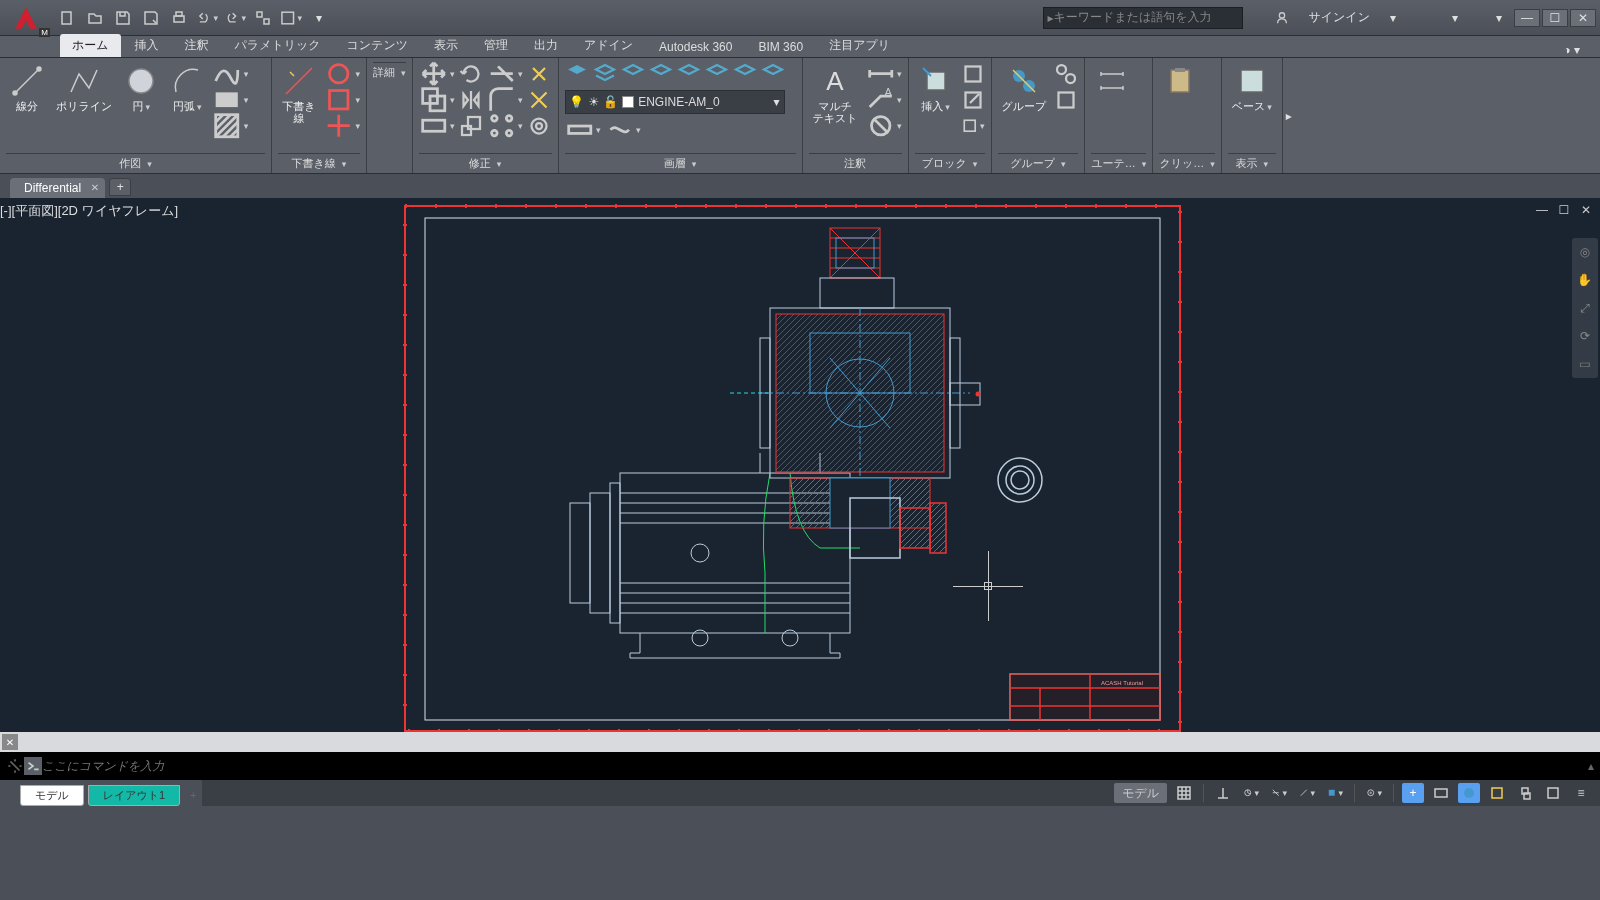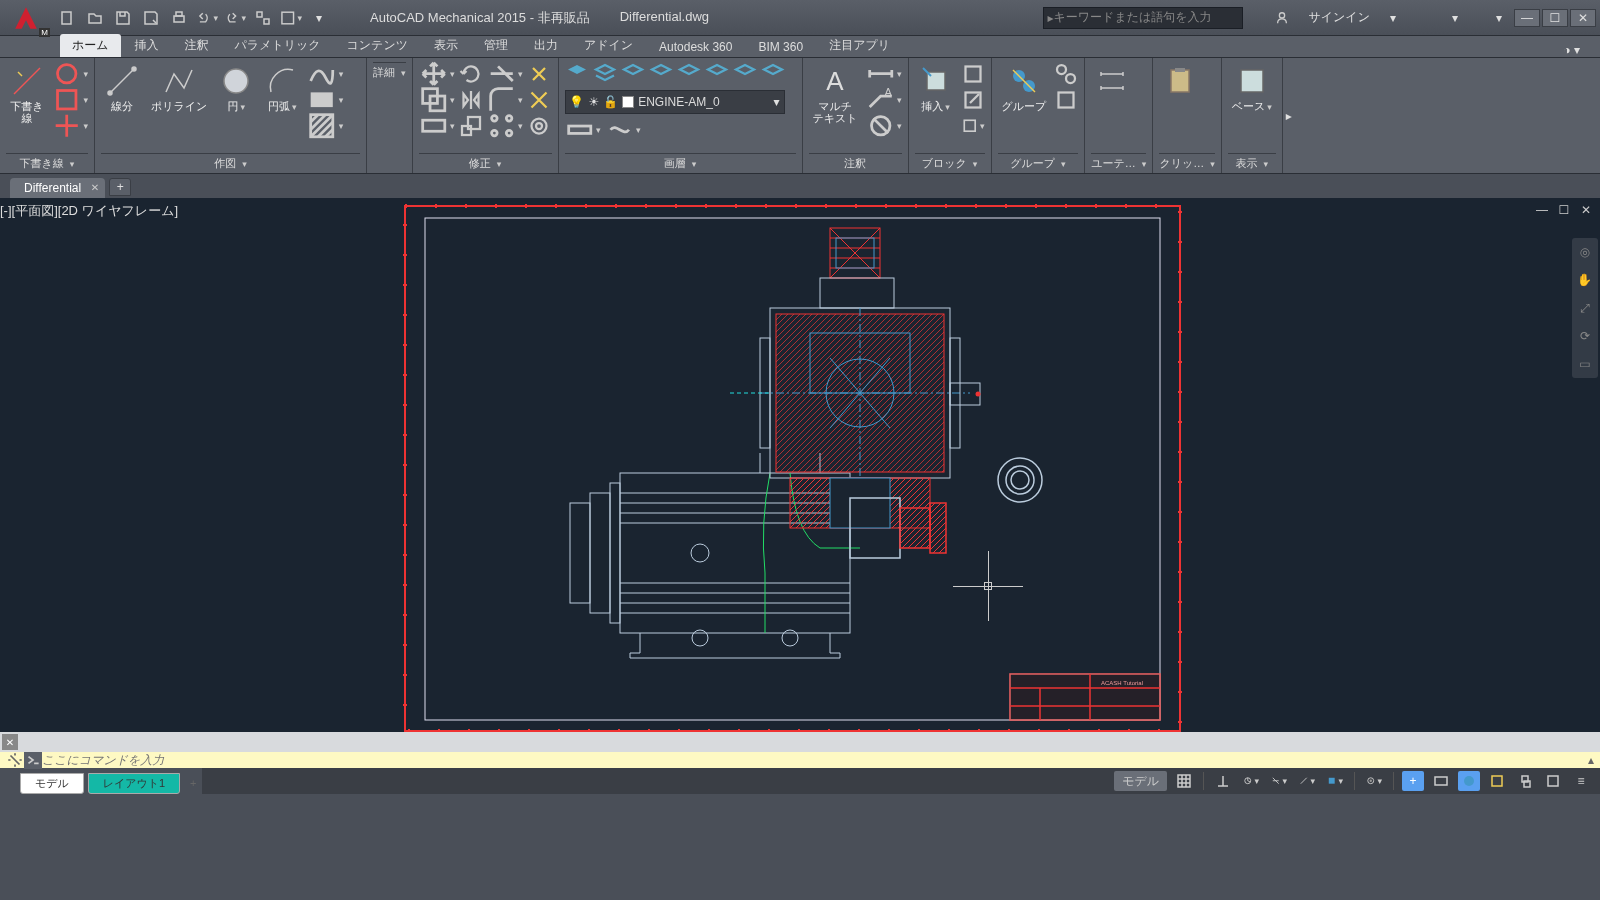--- a/index.html
+++ b/index.html
@@ -57,21 +57,21 @@
 .navbar-right div { width:20px;height:20px; color:#888; cursor:pointer; display:flex;align-items:center;justify-content:center;}
 .drawing-svg { position:absolute; left:0; top:0; }
 .crosshair { position:absolute; pointer-events:none; }
 .crosshair .h { position:absolute; width:70px; height:1px; background:#ccc; }
 .crosshair .v { position:absolute; width:1px; height:70px; background:#ccc; }
 .crosshair .box { position:absolute; width:8px;height:8px; border:1px solid #ccc; }
 
 
 .cmdhist { height:20px; background:#d8dadd; color:#333; font-size:12px; padding:2px 8px; display:flex; align-items:center; position:relative;}
 .cmdhist .xclose { position:absolute; left:2px; top:2px; width:16px;height:16px; background:#888; color:#fff; display:flex;align-items:center;justify-content:center; font-size:10px; cursor:pointer;}
-.cmdline { height:16px; background:#fef9c3; display:flex; align-items:center; padding:0 6px; }
+.cmdline { height:28px; background:#000000; display:flex; align-items:center; padding:0 6px; }
 .cmdline .gear { width:18px;height:18px; cursor:pointer;}
 .cmdline .prompt { width:18px;height:18px; background:#5a5f68; display:flex;align-items:center;justify-content:center;}
 .cmdline input { flex:1; border:none; background:transparent; font-size:12px; color:#888; outline:none; font-style:italic;}
 .cmdline .up { margin-left:auto; cursor:pointer; color:#666;}
 
 
 .layouttabs { height:22px; background:#cfd2d6; display:flex; align-items:center; padding-left:20px; gap:4px; font-size:11px; color:#333;}
 .layouttabs .ltab { padding:2px 14px; background:#14b8a6; border:1px solid #aaa; cursor:pointer; border-radius:0 0 3px 3px;}
 .layouttabs .ltab.active { background:#fff; }
 .layouttabs .plus { width:18px;height:16px; display:flex;align-items:center;justify-content:center; cursor:pointer; color:#666;}
@@ -137,24 +137,20 @@
           <rect x="2" y="2" width="5" height="5"></rect>
           <rect x="9" y="9" width="5" height="5"></rect>
         </svg>
       </div>
     <div class="qbtn caret">
         <svg viewBox="0 0 16 16">
           <rect x="2" y="2" width="12" height="12"></rect>
         </svg>
       </div>
     <div class="qbtn">▾</div>
-  </div>
-  <div class="title">
-    <span>AutoCAD Mechanical 2015 - 非再販品</span>
-    <span>Differential.dwg</span>
   </div>
   <div class="searchbox">
     <span>▸</span>
     <span>キーワードまたは語句を入力</span>
   </div>
   <div class="right">
     <div class="rbtn">
         <svg viewBox="0 0 16 16">
           <circle cx="7" cy="7" r="4"></circle>
           <path d="M10 10l4 4"></path>
@@ -205,20 +201,78 @@
   <div class="tab">出力</div>
   <div class="tab">アドイン</div>
   <div class="tab">Autodesk 360</div>
   <div class="tab">BIM 360</div>
   <div class="tab">注目アプリ</div>
   <div class="end">◑ ▾</div>
 </div>
 
 <div class="ribbon">
 
+  <div class="panel" style="min-width:272px">
+    <div class="tools">
+      <div class="bigbtn">
+          <div class="ico">
+            <svg viewBox="0 0 34 34">
+              <path d="M5 29L29 5"></path>
+              <circle cx="5" cy="29" r="2" fill="#ccc"></circle>
+              <circle cx="29" cy="5" r="2" fill="#ccc"></circle>
+            </svg>
+          </div>
+          <div class="lbl">線分</div>
+        </div>
+      <div class="bigbtn">
+          <div class="ico">
+            <svg viewBox="0 0 34 34">
+              <path d="M4 28L12 10L22 24L30 6"></path>
+            </svg>
+          </div>
+          <div class="lbl">ポリライン</div>
+        </div>
+      <div class="bigbtn">
+          <div class="ico">
+            <svg viewBox="0 0 34 34">
+              <circle cx="17" cy="17" r="12" fill="#d0d4da" stroke="#888"></circle>
+            </svg>
+          </div>
+          <div class="lbl caret">円</div>
+        </div>
+      <div class="bigbtn">
+          <div class="ico">
+            <svg viewBox="0 0 34 34">
+              <path d="M6 28 A18 18 0 0 1 28 6"></path>
+            </svg>
+          </div>
+          <div class="lbl caret">円弧</div>
+        </div>
+      <div class="smallcol">
+        <div class="smallbtn wdd caret">
+            <svg viewBox="0 0 16 16">
+              <path d="M2 12 Q6 2 10 10 T14 6"></path>
+            </svg>
+          </div>
+        <div class="smallbtn wdd caret">
+            <svg viewBox="0 0 16 16">
+              <rect x="2" y="4" width="12" height="8" fill="#ccc" stroke="none"></rect>
+            </svg>
+          </div>
+        <div class="smallbtn wdd caret">
+            <svg viewBox="0 0 16 16">
+              <rect x="2" y="2" width="12" height="12"></rect>
+              <path d="M2 6l4-4M2 10l8-8M2 14l12-12M6 14l8-8M10 14l4-4"></path>
+            </svg>
+          </div>
+      </div>
+    </div>
+    <div class="label caret">作図</div>
+  </div>
+
   <div class="panel">
     <div class="tools">
       <div class="bigbtn">
           <div class="ico">
             <svg viewBox="0 0 34 34">
               <path d="M4 30L30 4" stroke="#e55"></path>
               <path d="M8 8l4 4" stroke="#ec5"></path>
             </svg>
           </div>
           <div class="lbl" style="white-space:pre">下書き
@@ -236,78 +290,20 @@
             </svg>
           </div>
         <div class="smallbtn wdd caret">
             <svg viewBox="0 0 16 16">
               <path d="M2 8h12M8 2v12" stroke="#e55"></path>
             </svg>
           </div>
       </div>
     </div>
     <div class="label caret">下書き線</div>
-  </div>
-
-  <div class="panel" style="min-width:272px">
-    <div class="tools">
-      <div class="bigbtn">
-          <div class="ico">
-            <svg viewBox="0 0 34 34">
-              <path d="M5 29L29 5"></path>
-              <circle cx="5" cy="29" r="2" fill="#ccc"></circle>
-              <circle cx="29" cy="5" r="2" fill="#ccc"></circle>
-            </svg>
-          </div>
-          <div class="lbl">線分</div>
-        </div>
-      <div class="bigbtn">
-          <div class="ico">
-            <svg viewBox="0 0 34 34">
-              <path d="M4 28L12 10L22 24L30 6"></path>
-            </svg>
-          </div>
-          <div class="lbl">ポリライン</div>
-        </div>
-      <div class="bigbtn">
-          <div class="ico">
-            <svg viewBox="0 0 34 34">
-              <circle cx="17" cy="17" r="12" fill="#d0d4da" stroke="#888"></circle>
-            </svg>
-          </div>
-          <div class="lbl caret">円</div>
-        </div>
-      <div class="bigbtn">
-          <div class="ico">
-            <svg viewBox="0 0 34 34">
-              <path d="M6 28 A18 18 0 0 1 28 6"></path>
-            </svg>
-          </div>
-          <div class="lbl caret">円弧</div>
-        </div>
-      <div class="smallcol">
-        <div class="smallbtn wdd caret">
-            <svg viewBox="0 0 16 16">
-              <path d="M2 12 Q6 2 10 10 T14 6"></path>
-            </svg>
-          </div>
-        <div class="smallbtn wdd caret">
-            <svg viewBox="0 0 16 16">
-              <rect x="2" y="4" width="12" height="8" fill="#ccc" stroke="none"></rect>
-            </svg>
-          </div>
-        <div class="smallbtn wdd caret">
-            <svg viewBox="0 0 16 16">
-              <rect x="2" y="2" width="12" height="12"></rect>
-              <path d="M2 6l4-4M2 10l8-8M2 14l12-12M6 14l8-8M10 14l4-4"></path>
-            </svg>
-          </div>
-      </div>
-    </div>
-    <div class="label caret">作図</div>
   </div>
 
   <div class="panel">
     <div class="label caret">詳細</div>
   </div>
 
   <div class="panel" style="min-width:146px">
     <div class="tools">
       <div class="smallcol">
         <div class="smallbtn wdd caret">

